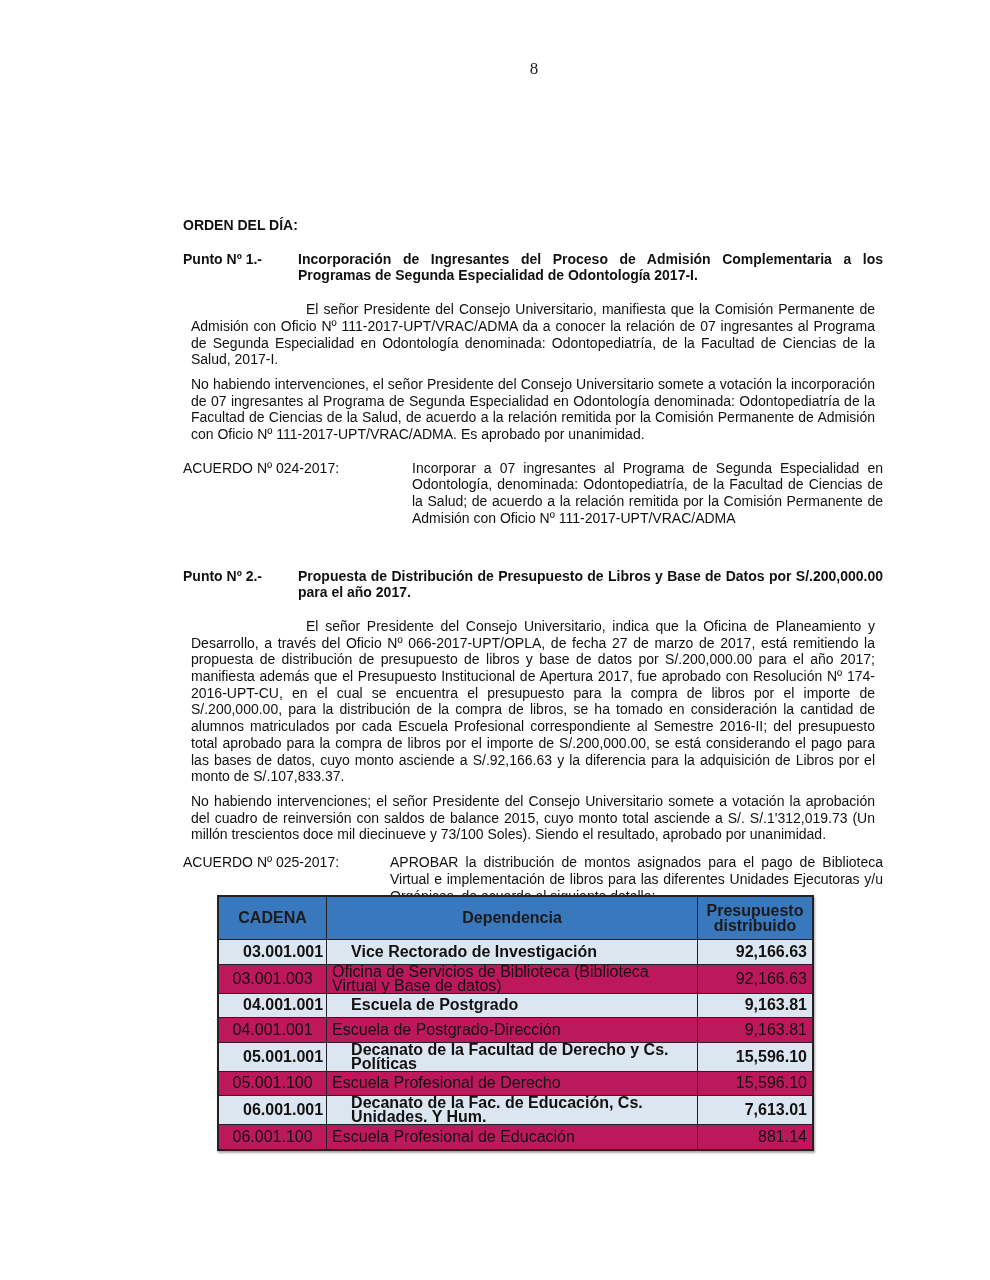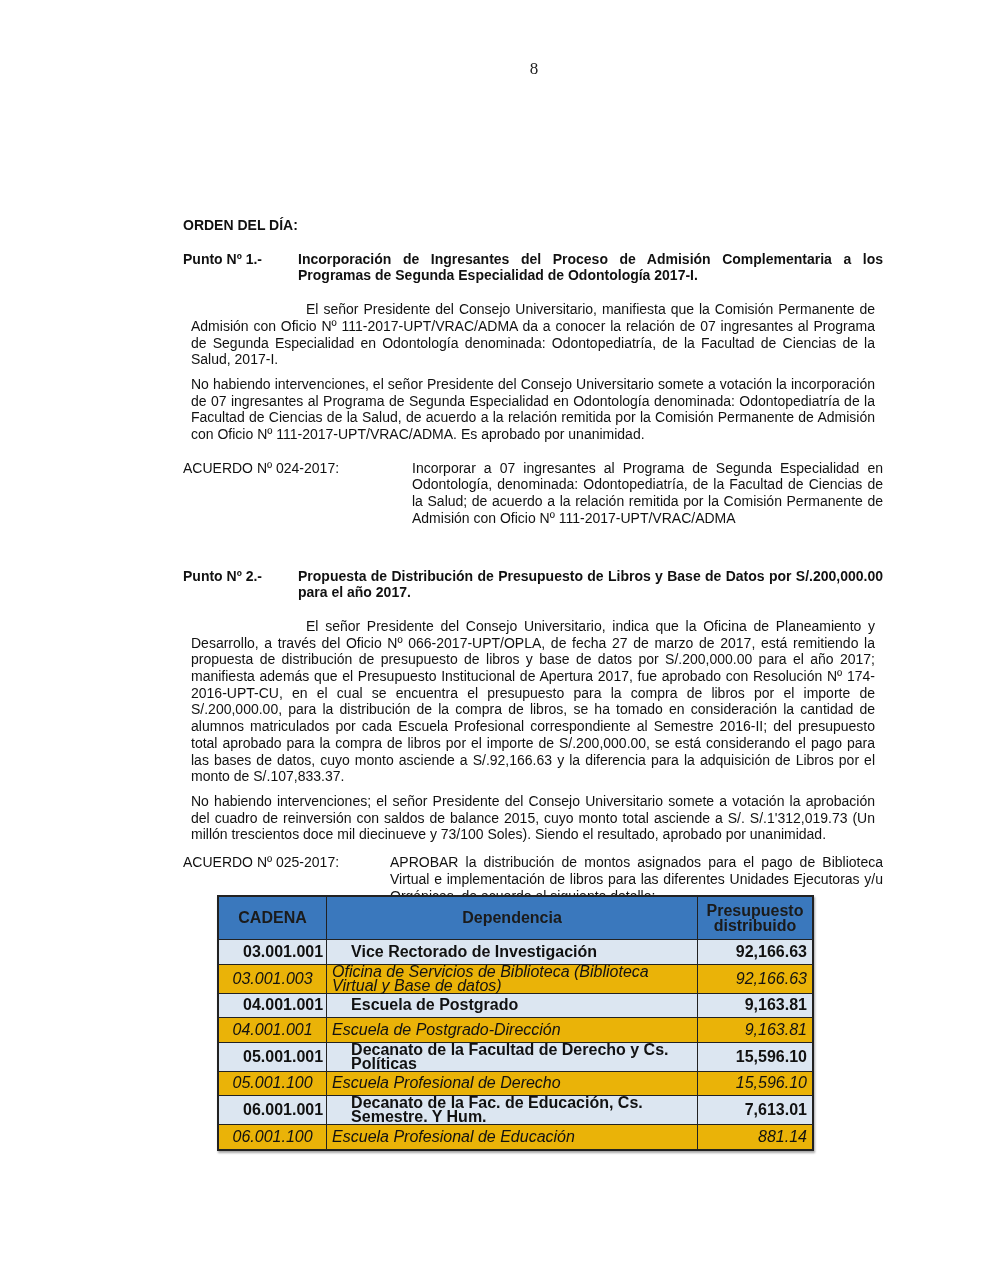--- a/index.html
+++ b/index.html
@@ -36,21 +36,21 @@
       border: 1px solid #222; padding: 0 5px; height: 23.5px;
     }
     .budget-table th {
       background: #3a78bd; color: #1b1b1b; font-weight: bold; height: 42px;
       border: 1px solid #222; border-top: 2px solid #222;
     }
     .budget-table th.c1, .budget-table td.c1 { width: 60px; text-align: center; padding: 0 3px; }
     .budget-table th.c3 { width: 104px; line-height: 15px; }
     .budget-table td.c3 { text-align: right; }
     .budget-table tr.bold td { font-weight: bold; background: #dce6f1; padding-left: 24px; }
-    .budget-table tr.plain td { background: #eab308; font-style: italic; }
+    .budget-table tr.plain td { background: #be185d; }
     .budget-table tr.last td { border-bottom: 2px solid #222; }
     .budget-table td.c1 { border-left: 2px solid #222; }
     .budget-table td.c3 { border-right: 2px solid #222; }
     .budget-table th.c1 { border-left: 2px solid #222; }
     .budget-table th.c3 { border-right: 2px solid #222; }
   </style>
 </head>
 <body>
 
 <div class="page-number">8</div>
@@ -117,21 +117,21 @@
       <td class="c2">Decanato de la Facultad de Derecho y  Cs. Políticas</td>
       <td class="c3">15,596.10</td>
     </tr>
     <tr class="plain">
       <td class="c1">05.001.100</td>
       <td class="c2">Escuela Profesional de Derecho</td>
       <td class="c3">15,596.10</td>
     </tr>
     <tr class="bold">
       <td class="c1">06.001.001</td>
-      <td class="c2">Decanato de la Fac. de Educación, Cs. Semestre. Y Hum.</td>
+      <td class="c2">Decanato de la Fac. de Educación, Cs. Unidades. Y Hum.</td>
       <td class="c3">7,613.01</td>
     </tr>
     <tr class="plain last">
       <td class="c1">06.001.100</td>
       <td class="c2">Escuela Profesional de Educación</td>
       <td class="c3">881.14</td>
     </tr>
   </tbody>
 </table>
 

